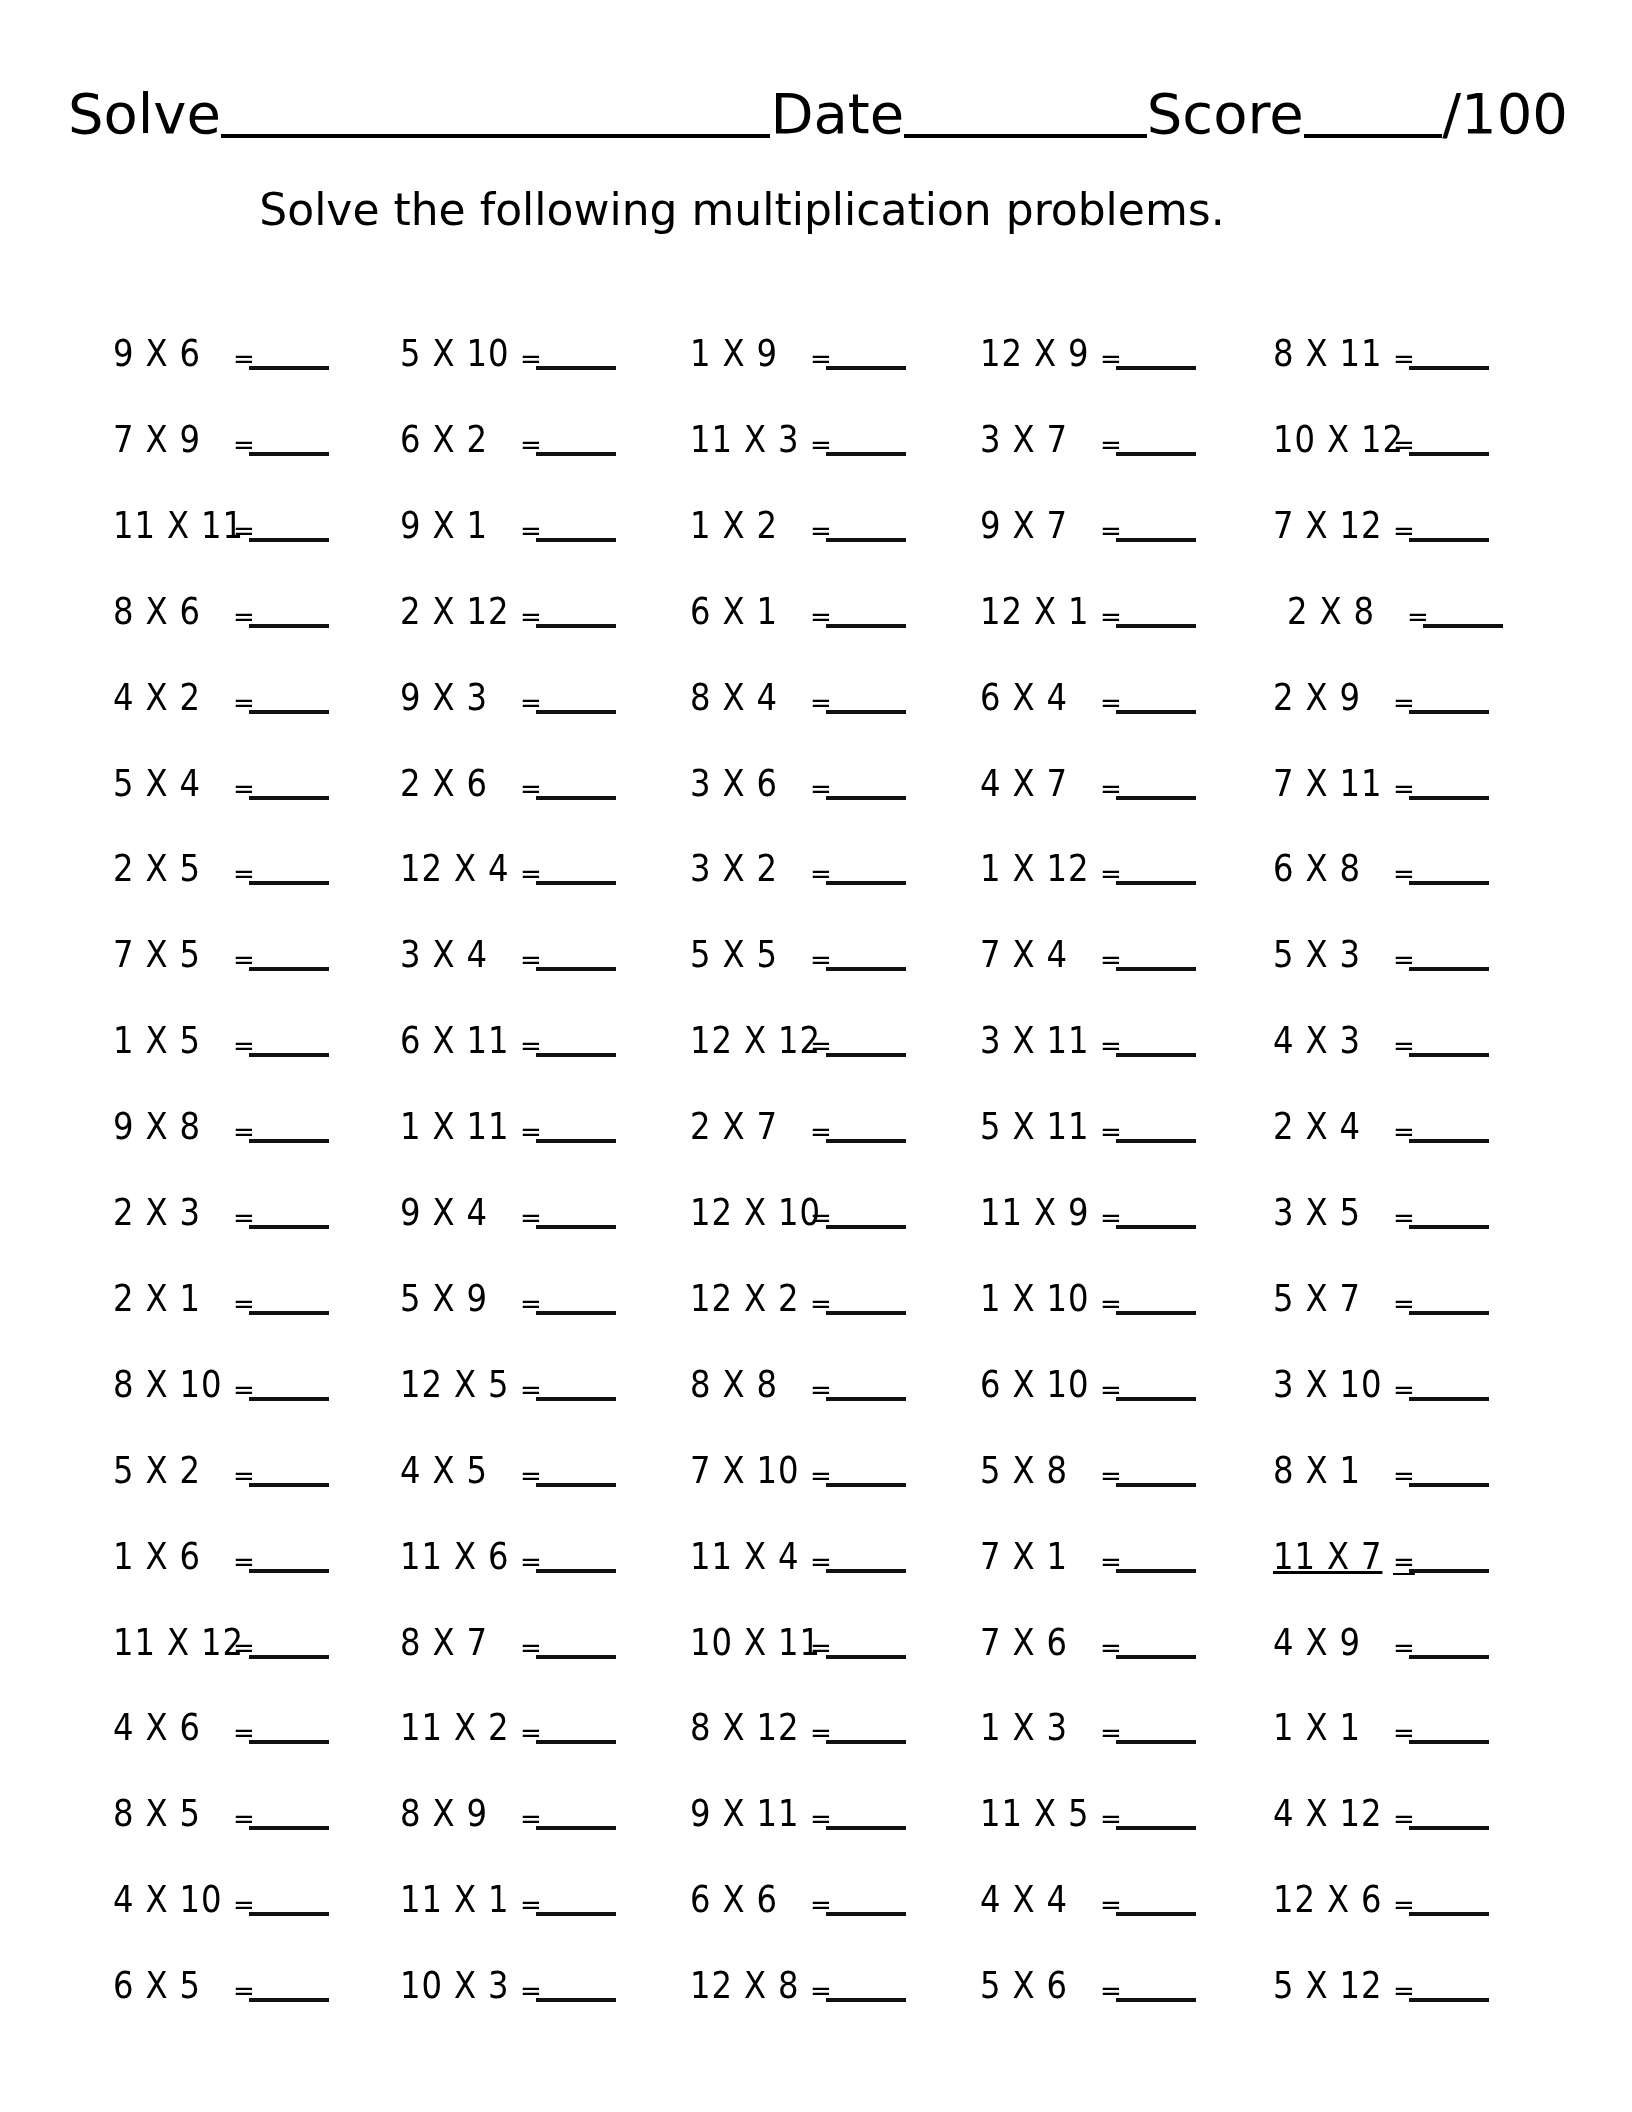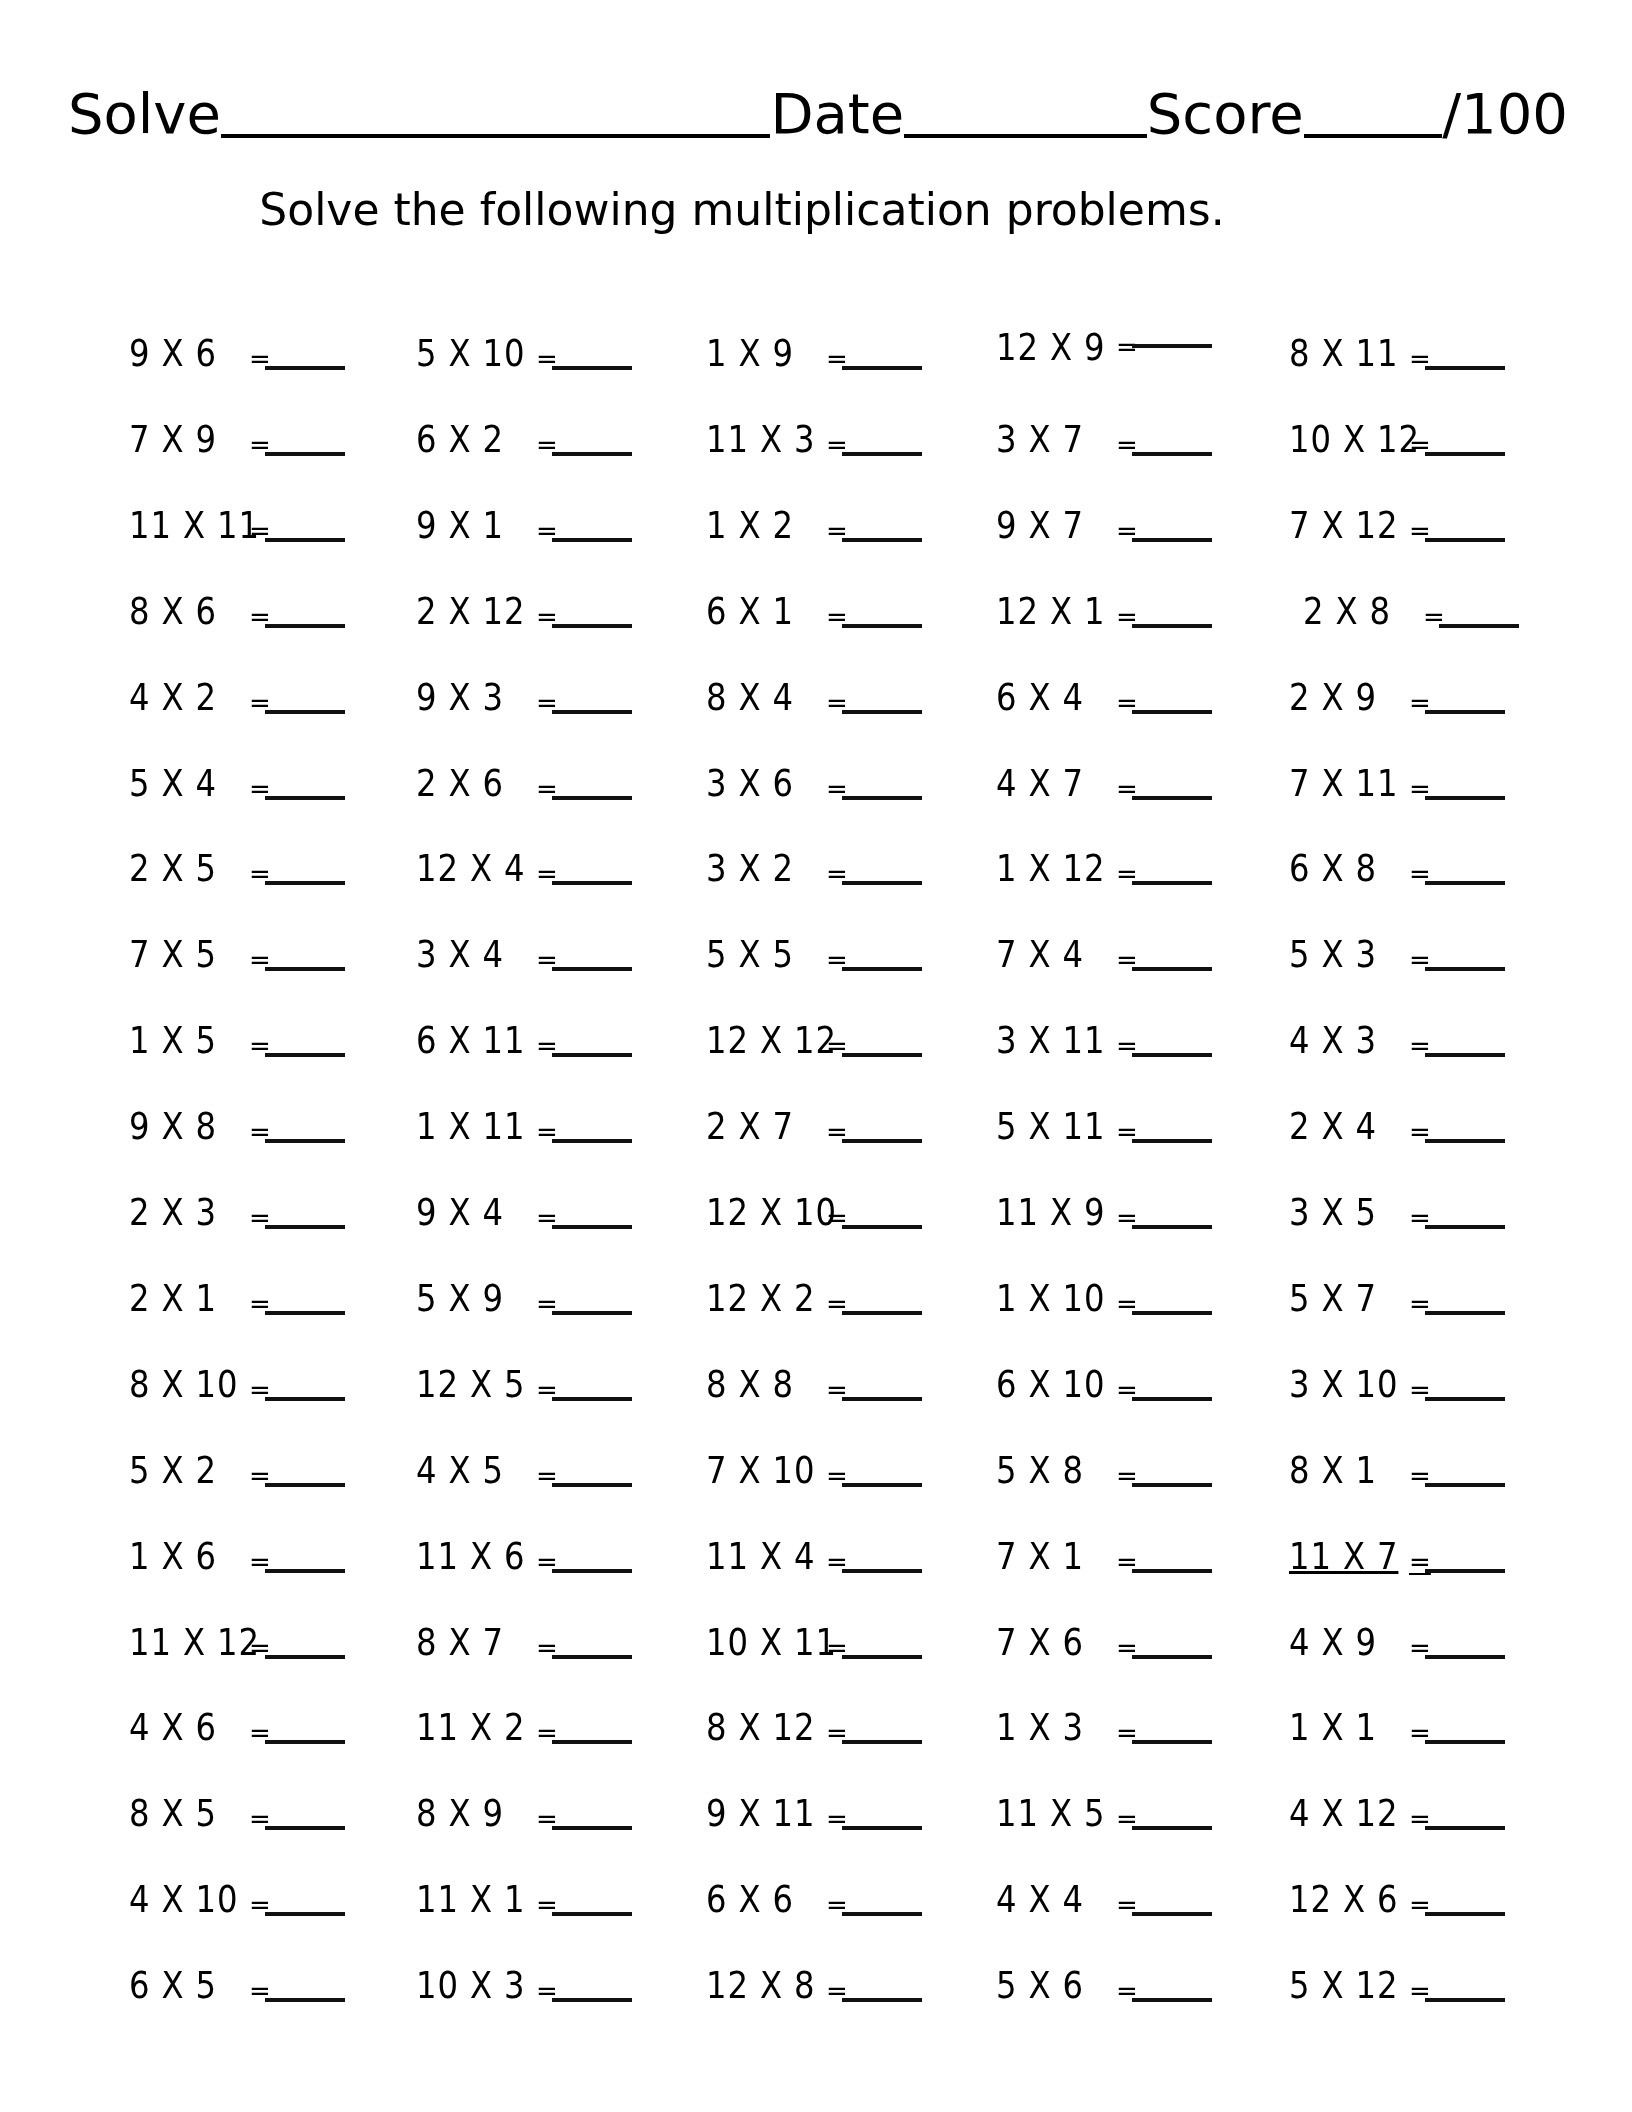--- a/index.html
+++ b/index.html
@@ -7,21 +7,21 @@
          font-family: "DejaVu Sans", sans-serif; color: #000; }
   .header { position: absolute; left: 68px; top: 72px; width: 1500px; height: 70px;
             display: flex; align-items: flex-end; font-size: 56px; line-height: 1; white-space: nowrap; }
   .header .label { display: inline-block; }
   .header .line { display: inline-block; border-bottom: 4px solid #000; height: 0; margin-bottom: 4px; }
   .line-name { width: 555px; }
   .line-date { width: 245px; }
   .line-score { width: 140px; }
   .subtitle { position: absolute; left: 0; top: 186px; width: 1484px; text-align: center;
               font-size: 44px; line-height: 1.1; }
-  .grid { position: absolute; left: 16px; top: 0; width: 1372px; height: 2112px; }
+  .grid { position: absolute; left: 0; top: 0; width: 1372px; height: 2112px; }
   .problem { position: absolute; width: 230px; height: 50px; display: flex; align-items: flex-end;
              font-size: 38px; line-height: 1; white-space: nowrap; }
   .problem .expr { display: inline-block; width: 120px; letter-spacing: 1px; transform: scaleX(0.85); transform-origin: left bottom; }
   .problem .eq { display: inline-block; width: 14px; font-size: 26px; margin-right: 2px; }
   .problem .answer-line { display: inline-block; width: 80px; height: 0; border-bottom: 4px solid #111; margin-bottom: 2px; }
 </style>
 </head>
 <body>
 
 <div class="header">
@@ -45,21 +45,21 @@
     <div class="problem" style="left: 400px; top: 322px;">
       <span class="expr">5 X 10</span>
       <span class="eq">=</span>
       <span class="answer-line"></span>
     </div>
     <div class="problem" style="left: 690px; top: 322px;">
       <span class="expr">1 X 9</span>
       <span class="eq">=</span>
       <span class="answer-line"></span>
     </div>
-    <div class="problem" style="left: 980px; top: 322px; align-items: center;">
+    <div class="problem" style="left: 980px; top: 322px;">
       <span class="expr">12 X 9</span>
       <span class="eq">=</span>
       <span class="answer-line"></span>
     </div>
     <div class="problem" style="left: 1273px; top: 322px;">
       <span class="expr">8 X 11</span>
       <span class="eq">=</span>
       <span class="answer-line"></span>
     </div>
     <div class="problem" style="left: 113px; top: 408px;">

